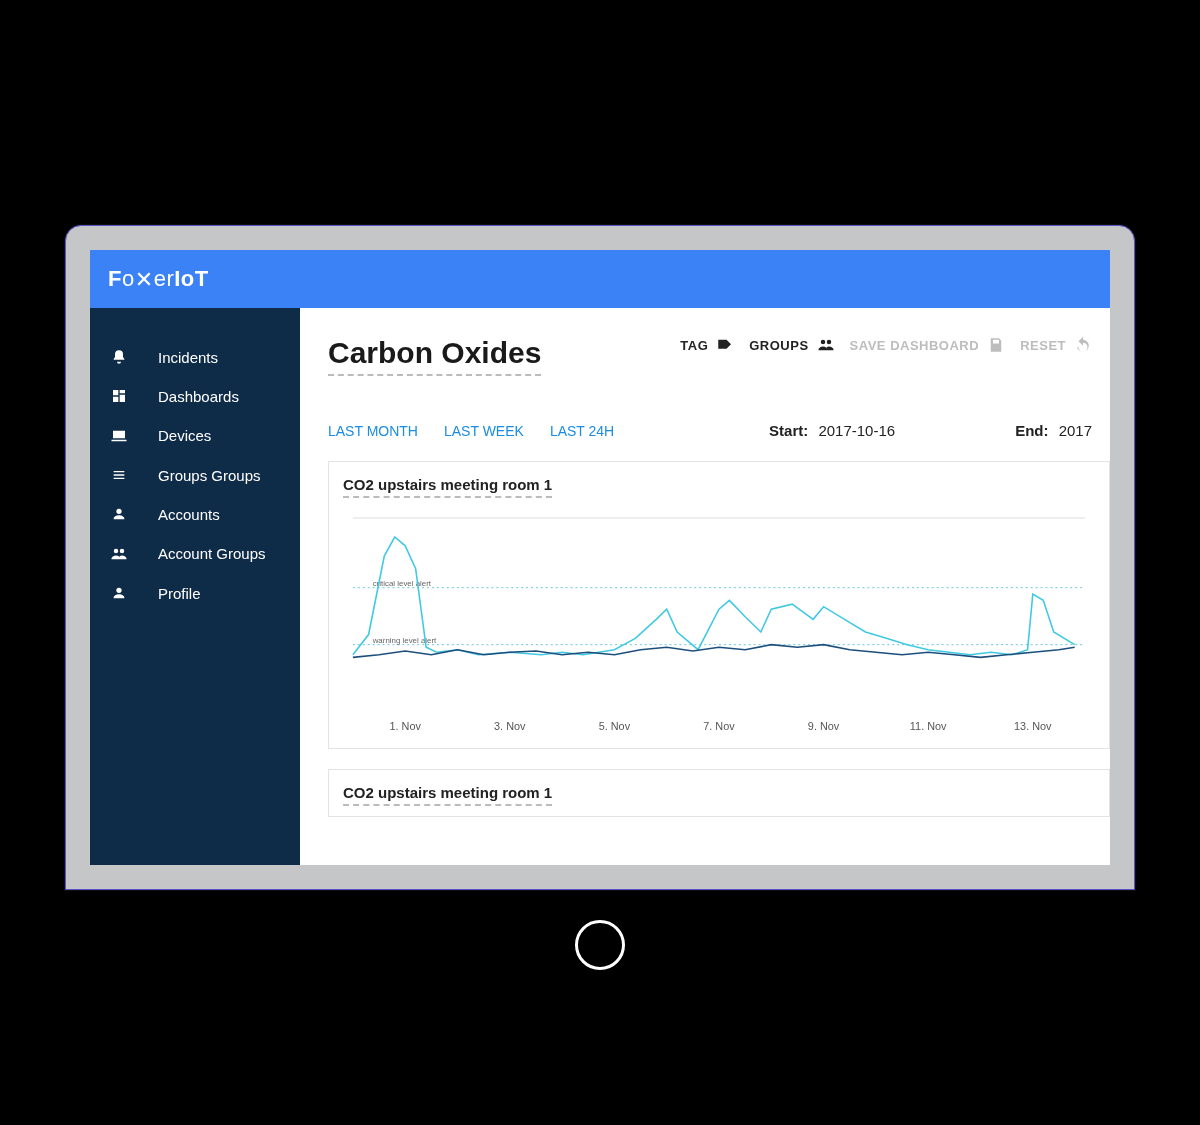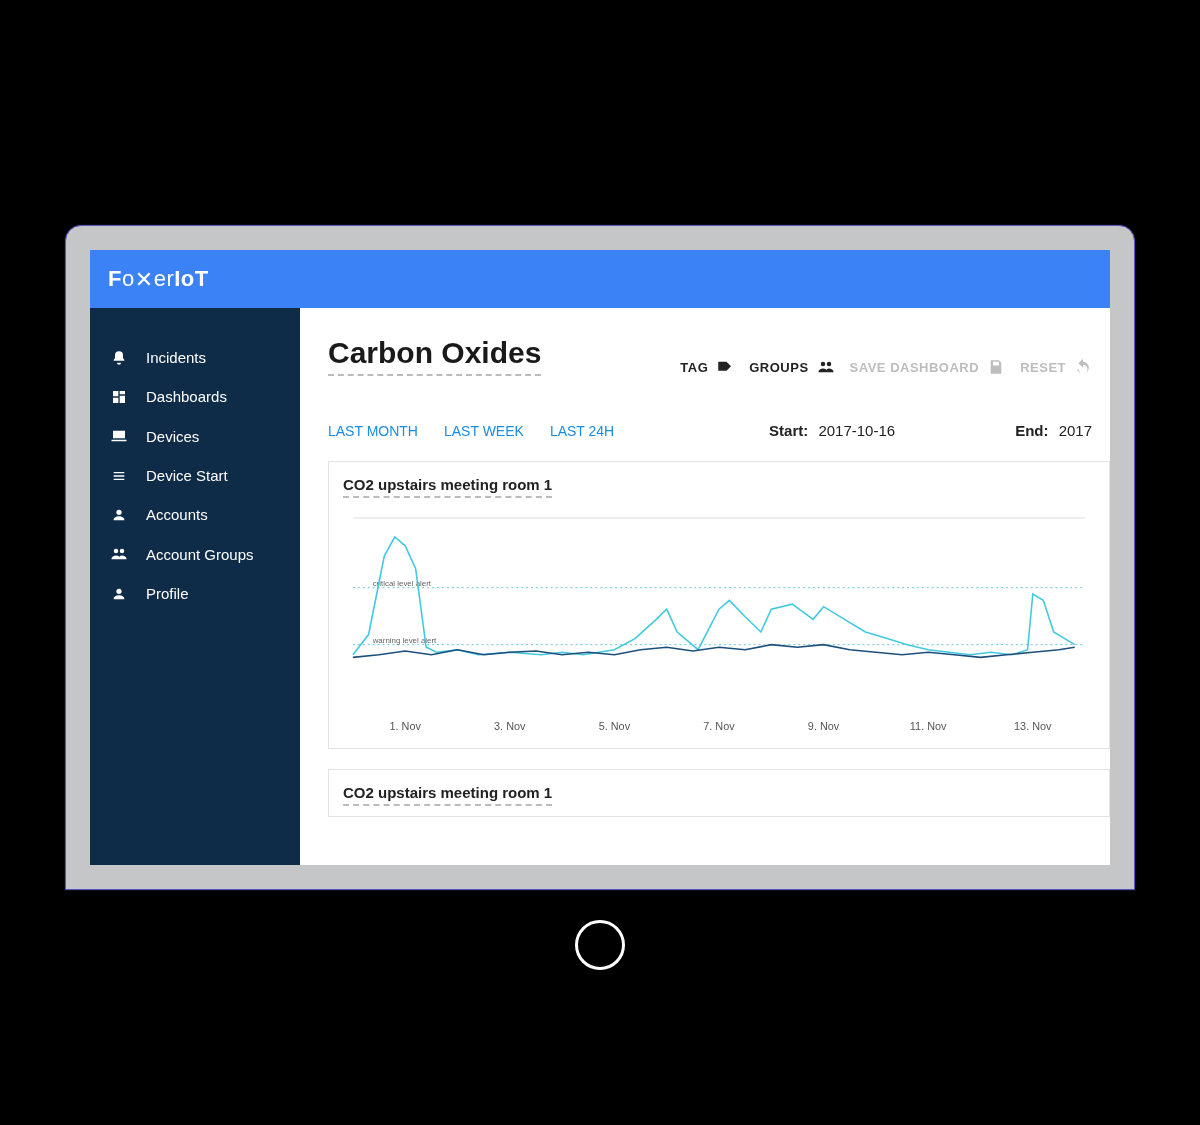--- a/index.html
+++ b/index.html
@@ -36,35 +36,35 @@
     font-weight: 300;
   }
   .logo .b { font-weight: 600; }
   .body-row { display: flex; height: calc(100% - 58px); }
   .sidebar {
     width: 210px; flex: 0 0 210px;
     background: #0e2b47;
     padding-top: 30px;
   }
   .nav-item {
-    display: flex; align-items: flex-end;
+    display: flex; align-items: flex-start;
     color: #fff; font-size: 15px;
     padding: 11px 20px;
-    gap: 18px;
+    gap: 30px;
     cursor: pointer;
   }
   .nav-item .ic { width: 18px; display:flex; justify-content:center; }
   .nav-item svg { fill: #fff; }
   .main {
     flex: 1; background: #fff;
     padding: 28px 0 0 28px;
     overflow: hidden;
   }
   .title-row {
-    display: flex; align-items: flex-end; gap: 30px;
+    display: flex; align-items: flex-start; gap: 30px;
   }
   .page-title {
     font-size: 30px; font-weight: 700;
     color: #1a1a1a;
     border-bottom: 2px dashed #bbb;
     padding-bottom: 4px;
     margin-right: auto;
   }
   .action-btn {
     display: inline-flex; align-items: center; gap: 8px;
@@ -147,21 +147,21 @@
               </svg>
             </span>
           <span>Devices</span>
         </div>
         <div class="nav-item">
           <span class="ic">
               <svg viewBox="0 0 24 24" width="16" height="16">
                 <path d="M4 6h16v2H4zM4 11h16v2H4zM4 16h16v2H4z"></path>
               </svg>
             </span>
-          <span>Device Start</span>
+          <span>Groups Groups</span>
         </div>
         <div class="nav-item">
           <span class="ic">
               <svg viewBox="0 0 24 24" width="16" height="16">
                 <path d="M12 12a4 4 0 1 0-4-4 4 4 0 0 0 4 4zm0 2c-4 0-8 2-8 5v1h16v-1c0-3-4-5-8-5z"></path>
               </svg>
             </span>
           <span>Accounts</span>
         </div>
         <div class="nav-item">

